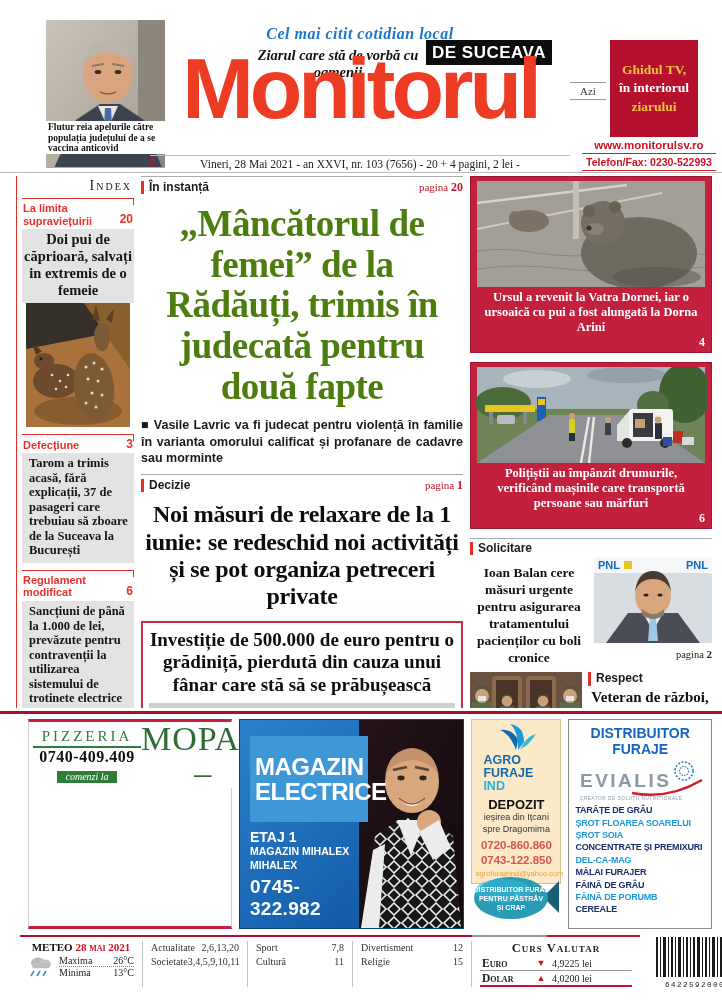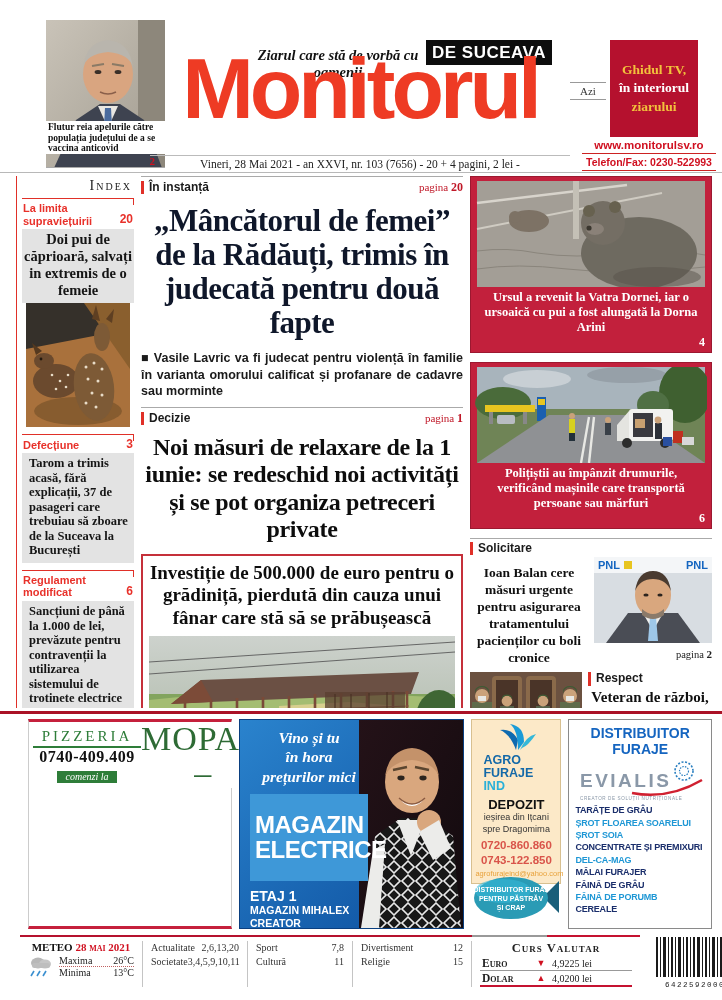--- a/index.html
+++ b/index.html
@@ -61,21 +61,21 @@
   
   .kick-row { display:flex; justify-content:space-between; align-items:center;
               border-top:1px solid #aaa; padding:3px 0 2px; }
   .kick-label { font-family:"Liberation Sans",sans-serif; font-weight:bold; font-size:12px; color:#1a1a1a;
                 border-left:3px solid #e03028; padding-left:5px; line-height:1.1; }
   .kick-page { font-size:11px; color:#c01828; }
   .kick-page b { font-size:12px; }
 
   
   .center-col { overflow:hidden; }
-  .lead-headline { font-weight:bold; font-size:31px; line-height:1.1; text-align:center; color:#0f172a;
+  .lead-headline { font-weight:bold; font-size:37px; line-height:1.1; text-align:center; color:#4d7c0f;
                    margin:7px 0 10px; letter-spacing:-.5px; }
   .lead-deck { font-family:"Liberation Sans",sans-serif; font-weight:bold; font-size:12.5px; line-height:1.3;
                color:#1a1a1a; margin-bottom:8px; text-align:justify; }
   .second-headline { font-weight:bold; font-size:24px; line-height:1.14; text-align:center; color:#0d0d0d;
                      margin:6px 0 10px; letter-spacing:-.3px; }
   .red-box { border:2px solid #c5303a; padding:5px 6px 2px; }
   .box-headline { font-weight:bold; font-size:19px; line-height:1.2; text-align:center; color:#0d0d0d;
                   margin:1px 0 6px; }
   .box-photo { display:block; width:100%; }
 
@@ -194,20 +194,21 @@
         <ellipse cx="52" cy="52" rx="3.4" ry="2" fill="#3a2f28"></ellipse>
         <ellipse cx="72" cy="52" rx="3.4" ry="2" fill="#3a2f28"></ellipse>
         <path d="M46,46 l12,-2 M66,44 l12,2" stroke="#8a7a66" stroke-width="2" fill="none"></path>
         <path d="M54,72 Q62,76 70,72" stroke="#8a5f4a" stroke-width="1.6" fill="none"></path>
       </svg>
       <div class="flutur-caption">Flutur reia apelurile către populația județului de a se vaccina anticovid</div>
       <div class="flutur-page">2</div>
       <div class="flutur-rule"></div>
     </div>
 
+    <div class="tagline">Cel mai citit cotidian local</div>
     <div class="subtitle">Ziarul care stă de vorbă cu oamenii</div>
     <div class="edition-box">DE SUCEAVA</div>
     <div class="logo">Monitorul</div>
 
     <div class="azi">Azi</div>
     <div class="tv-box">
       <div class="gold">Ghidul TV,</div>
       <div class="white">în interiorul</div>
       <div class="gold">ziarului</div>
     </div>
@@ -599,33 +600,28 @@
         <path d="M26,56 Q30,30 53,28 Q76,30 80,56 Q74,42 53,40 Q32,42 26,56 Z" fill="#c4926a"></path>
         <ellipse cx="42" cy="58" rx="3.6" ry="2.4" fill="#2c241e"></ellipse>
         <ellipse cx="64" cy="58" rx="3.6" ry="2.4" fill="#2c241e"></ellipse>
         <path d="M34,50 l14,-3 M56,47 l14,3" stroke="#5a452f" stroke-width="2.6" fill="none"></path>
         <path d="M40,78 Q53,90 66,78 Q60,86 53,86 Q46,86 40,78 Z" fill="#fff"></path>
         <path d="M40,78 Q53,90 66,78" stroke="#8a5a40" stroke-width="1.4" fill="none"></path>
         <circle cx="70" cy="102" r="12" fill="#d9a77e"></circle>
         <polygon points="60,112 80,100 92,128 74,140" fill="#ececea"></polygon>
       </svg>
       <div class="elec-body">
-        <div class="elec-script">
-          <div>Vino și tu</div>
-          <div>în hora</div>
-          <div>prețurilor mici</div>
-        </div>
         <div class="elec-title">
           <div>MAGAZIN</div>
           <div>ELECTRICE</div>
         </div>
         <div class="elec-lines">
           <div class="elec-l1">ETAJ 1</div>
           <div class="elec-l2">MAGAZIN MIHALEX</div>
-          <div class="elec-l3">CREATOR</div>
+          <div class="elec-l3">MIHALEX</div>
         </div>
         <div class="elec-phone">0745-322.982</div>
       </div>
     </div>
 
     <div class="ad-agro">
       <div class="agro-top">
         <svg width="40" height="26" viewBox="0 0 40 26">
           <path d="M20,26 Q14,10 4,6 Q16,4 22,16 Z" fill="#0e6ab0"></path>
           <path d="M22,26 Q22,6 14,0 Q28,2 28,18 Z" fill="#1a9bd7"></path>

